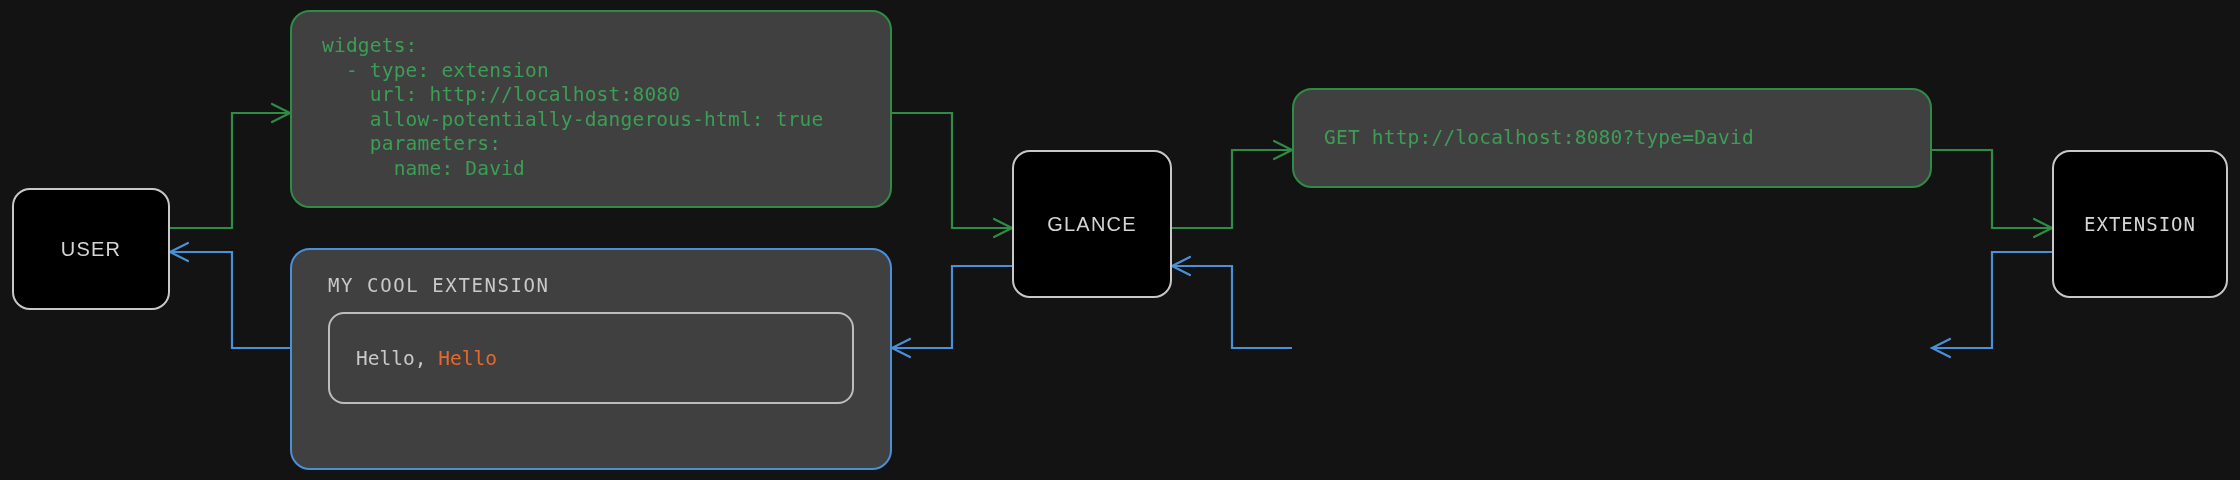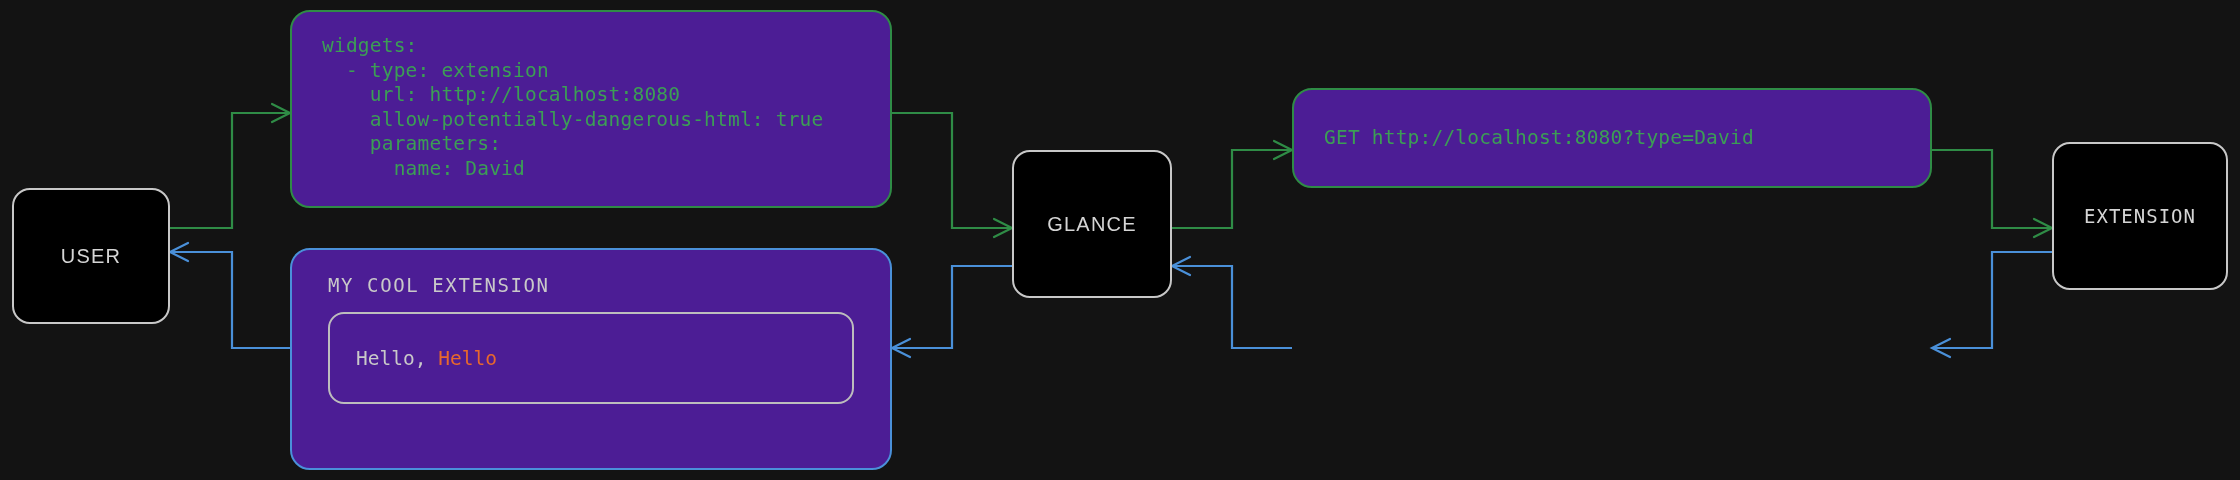--- a/index.html
+++ b/index.html
@@ -37,21 +37,21 @@
   .node-label.mono {
     font-family: "DejaVu Sans Mono", monospace;
     font-size: 19px;
     letter-spacing: 1px;
   }
 
   
   .msgbox {
     position: absolute;
     box-sizing: border-box;
-    background: #4c1d95;
+    background: #404040;
     border-radius: 20px;
     border: 2px solid #2f8c46;
     padding: 22px 30px;
   }
   .msgbox.blue { border-color: #4a90d9; }
 
   .code {
     margin: 0;
     font-family: "DejaVu Sans Mono", monospace;
     font-size: 19.5px;
@@ -142,29 +142,29 @@
       <path class="wire-blue" d="M 1012 266 L 952 266 L 952 348 L 892 348"></path>
       <path class="head-blue" d="M 910 339 L 892 348 L 910 357"></path>
     </g>
 
     <g>
       <path class="wire-blue" d="M 290 348 L 232 348 L 232 252 L 170 252"></path>
       <path class="head-blue" d="M 188 243 L 170 252 L 188 261"></path>
     </g>
   </svg>
 
-  <div class="node" style="left:12px; top:188px; width:158px; height:136px;">
+  <div class="node" style="left:12px; top:188px; width:158px; height:122px;">
     <span class="node-label">USER</span>
   </div>
 
   <div class="node" style="left:1012px; top:150px; width:160px; height:148px;">
     <span class="node-label">GLANCE</span>
   </div>
 
-  <div class="node" style="left:2052px; top:142px; width:176px; height:148px;">
+  <div class="node" style="left:2052px; top:150px; width:176px; height:148px;">
     <span class="node-label mono">EXTENSION</span>
   </div>
 
   <div class="msgbox" style="left:290px; top:10px; width:602px; height:198px;">
     <pre class="code">widgets:
   - type: extension
     url: http://localhost:8080
     allow-potentially-dangerous-html: true
     parameters:
       name: David</pre>

